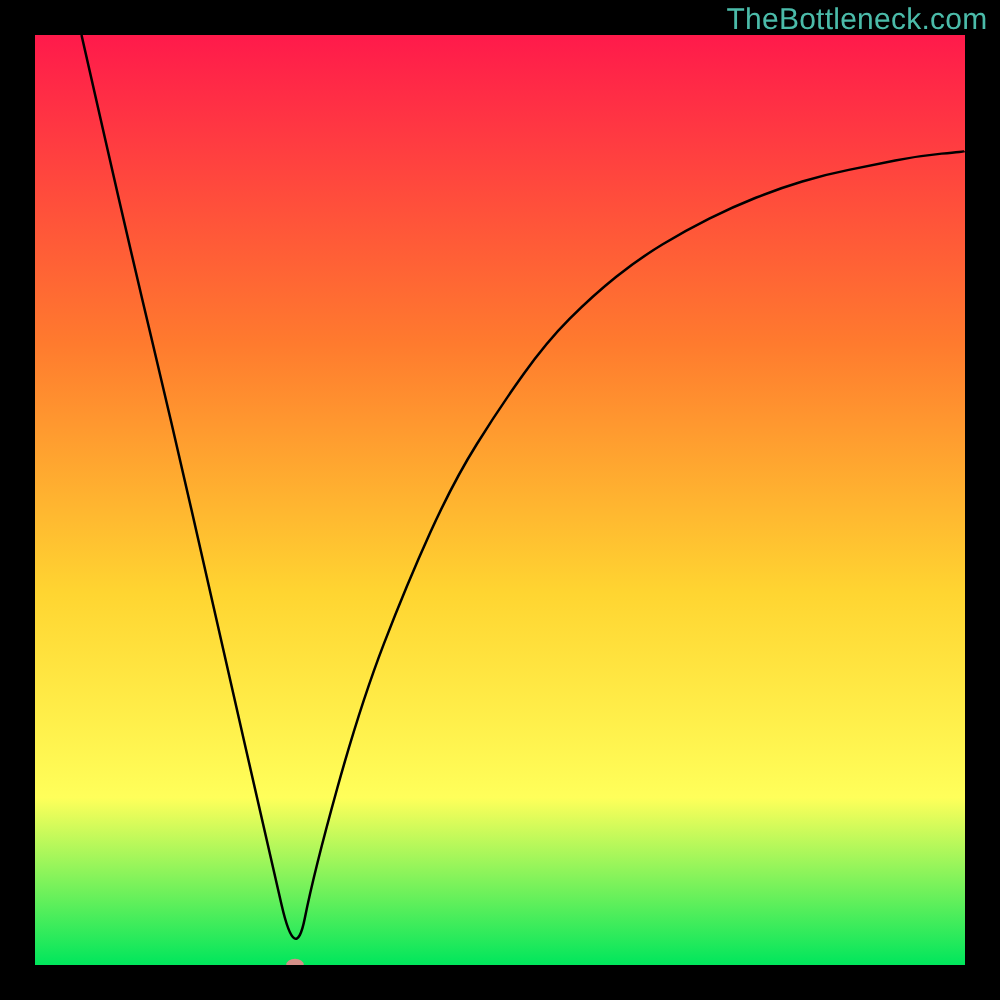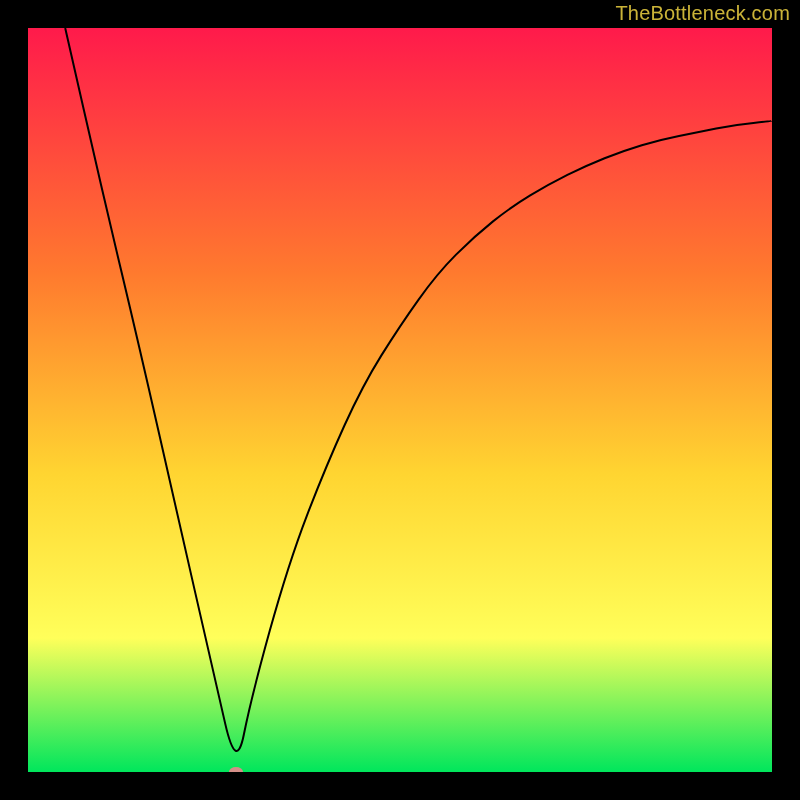--- a/index.html
+++ b/index.html
@@ -13,23 +13,23 @@
   }
   .frame {
     position: absolute;
     inset: 0;
     background: #000;
   }
   .watermark {
     position: absolute;
     top: 2px;
     right: 10px;
-    color: #fde047;
+    color: #5eead4;
     opacity: 0.8;
-    font-size: 20px;
+    font-size: 24px;
     font-weight: 500;
     letter-spacing: 0.2px;
     z-index: 5;
   }
   .plot-area {
     position: absolute;
     left: 28px;
     top: 28px;
     width: 744px;
     height: 744px;

